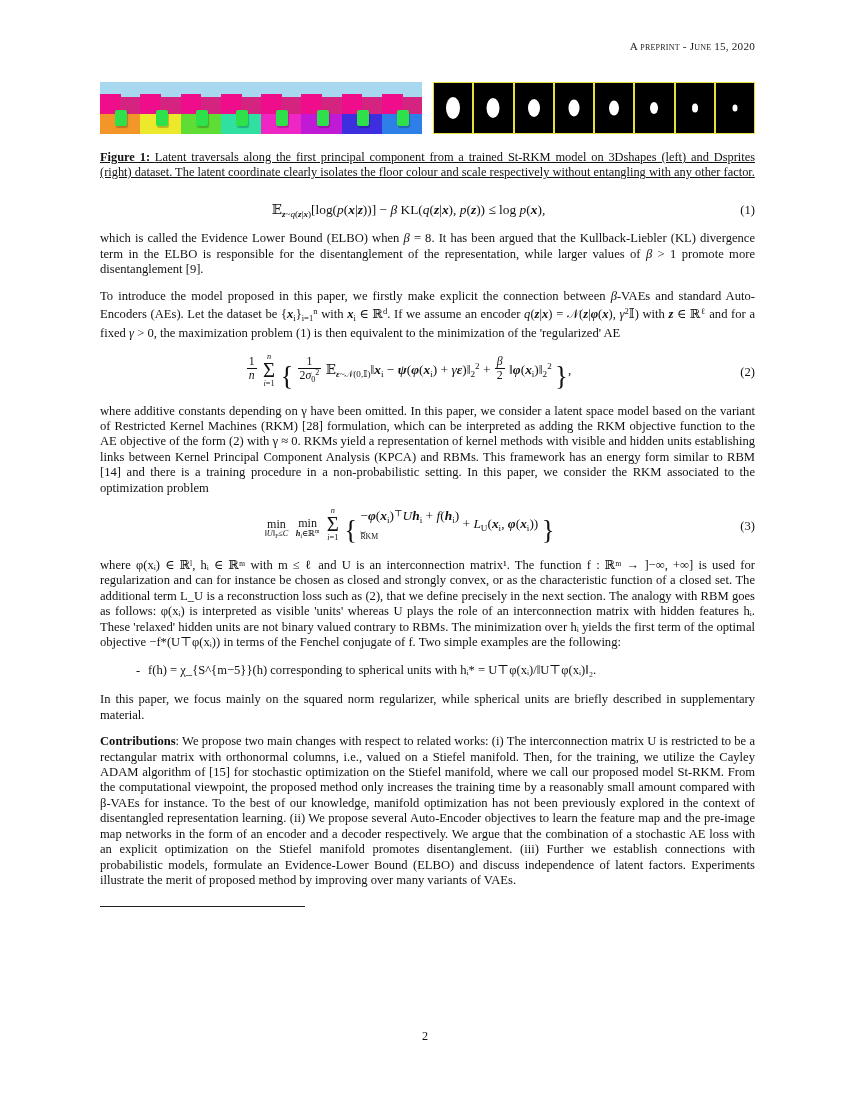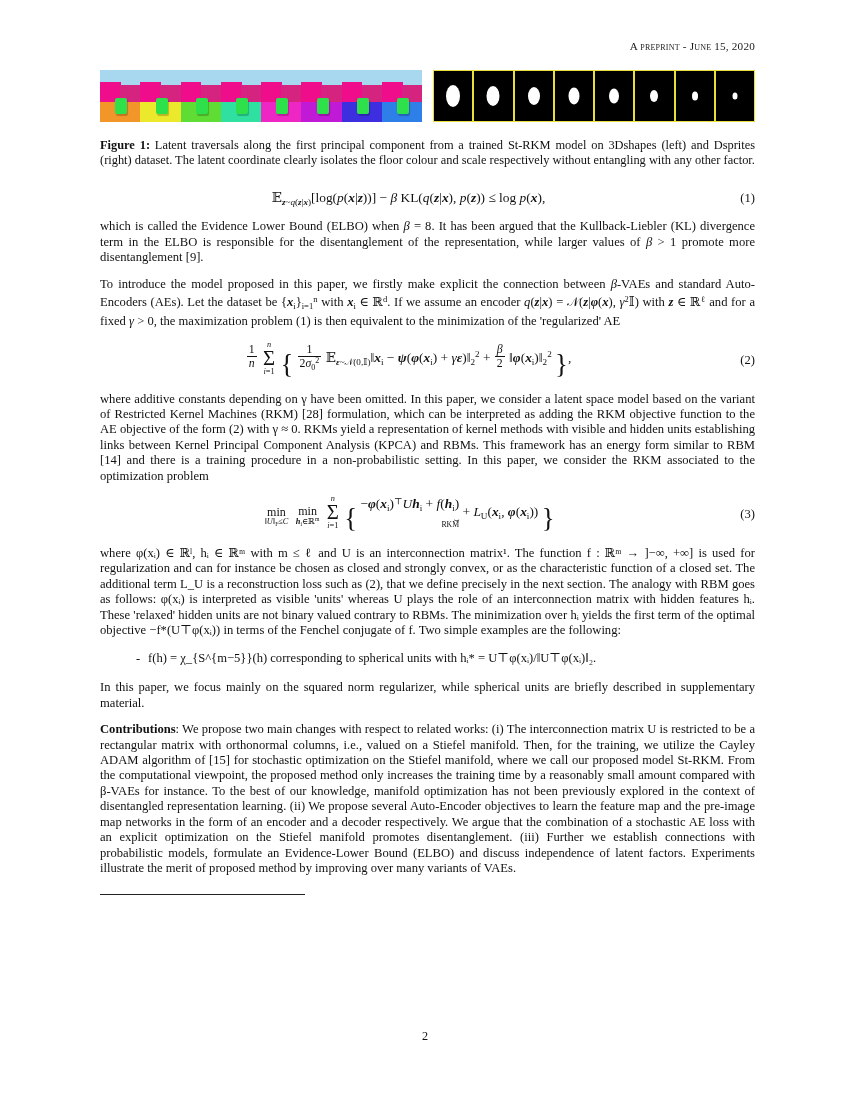--- a/index.html
+++ b/index.html
@@ -29,21 +29,21 @@
     width: 655px;
   }
 
   
   .runhead {
     text-align: right;
     font-size: 11.2px;
     letter-spacing: .2px;
     color: #1a1a1a;
     font-variant: small-caps;
-    margin-bottom: 18px;
+    margin-bottom: 30px;
   }
 
   
   .figure-row {
     display: flex;
     align-items: flex-start;
     gap: 0;
     height: 52px;
     margin-bottom: 16px;
   }
@@ -98,20 +98,21 @@
     left: 50%;
     top: 50%;
     transform: translate(-50%,-50%);
   }
 
   .caption {
     font-size: 12.4px;
     line-height: 15.2px;
     text-align: justify;
     margin-bottom: 22px;
+    text-decoration: underline;
   }
 
   
   p.body {
     font-size: 12.6px;
     line-height: 15.4px;
     text-align: justify;
     margin: 0 0 11px 0;
     text-indent: 0;
   }
@@ -154,21 +155,21 @@
     font-size: .62em;
     line-height: 1.0;
     margin: 0 2px;
   }
   .bigop .lim-top { display:block; }
   .bigop .glyph { display:block; font-size: 2.5em; line-height: .9; }
   .bigop .lim-bot { display:block; }
   .brace { font-size: 2.0em; vertical-align: -.42em; font-weight: 300; }
   .underbrace {
     display: inline-block;
-    text-align: right;
+    text-align: left;
     vertical-align: middle;
   }
   .underbrace .ub-body { display: block; }
   .underbrace .ub-mark { display: block; font-size: .62em; line-height: .5; margin-top: 1px;}
   .underbrace .ub-lab  { display: block; font-size: .58em; font-style: normal; margin-top: 1px; }
 
   
   ul.items {
     list-style: none;
     margin: 6px 0 12px 0;

